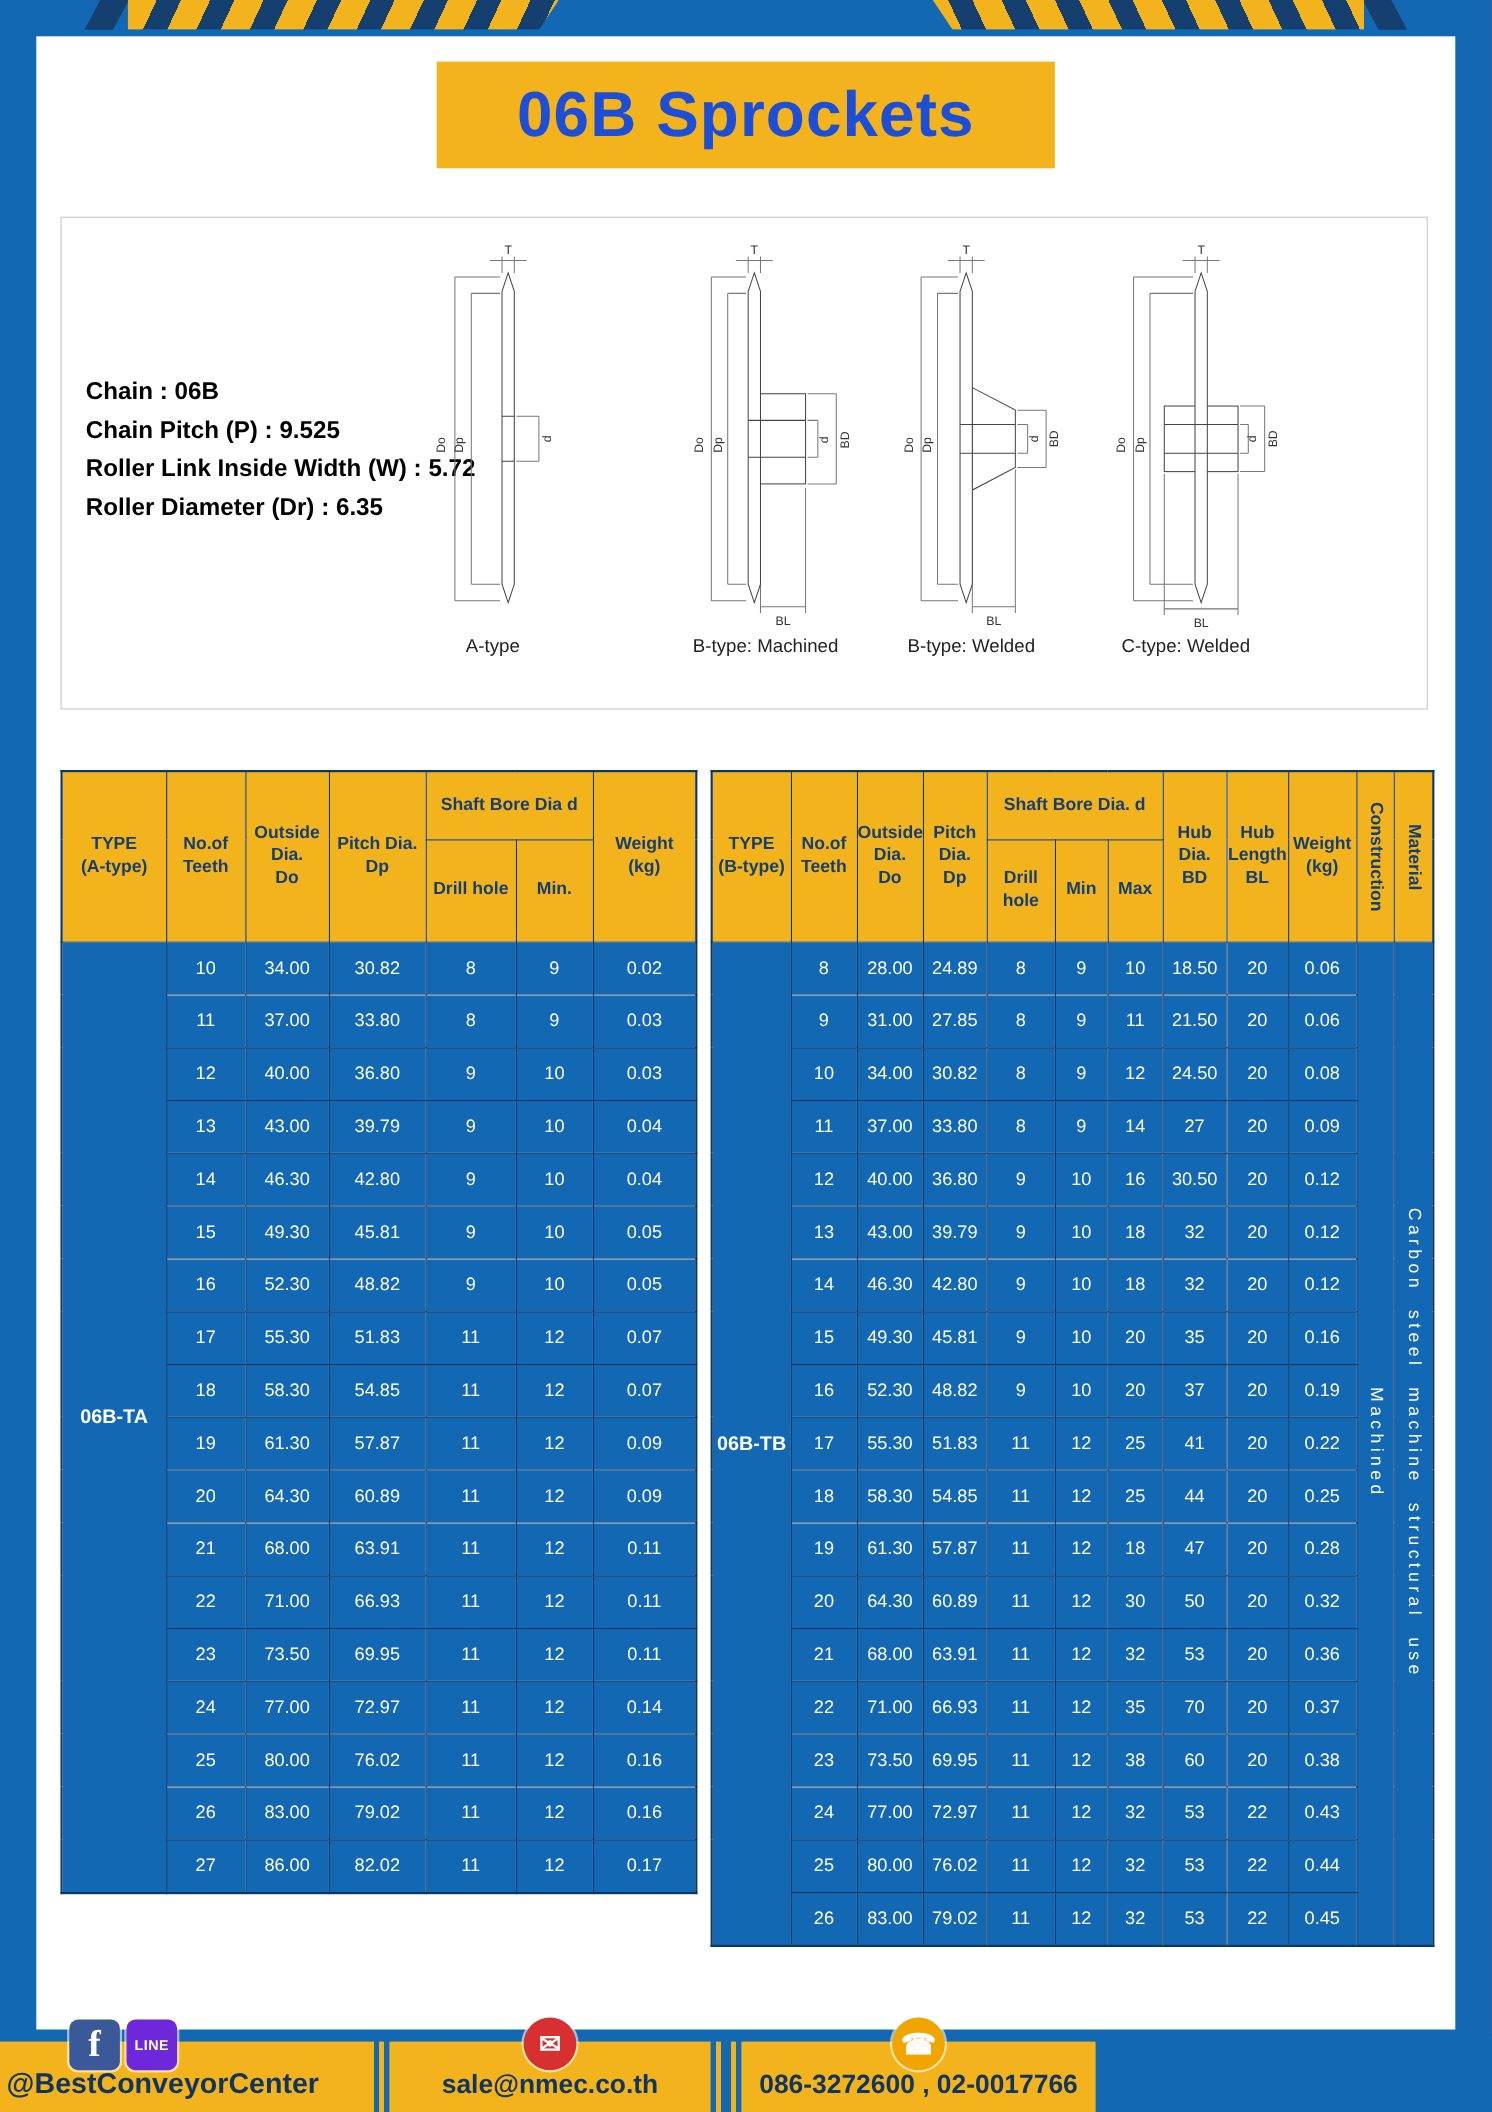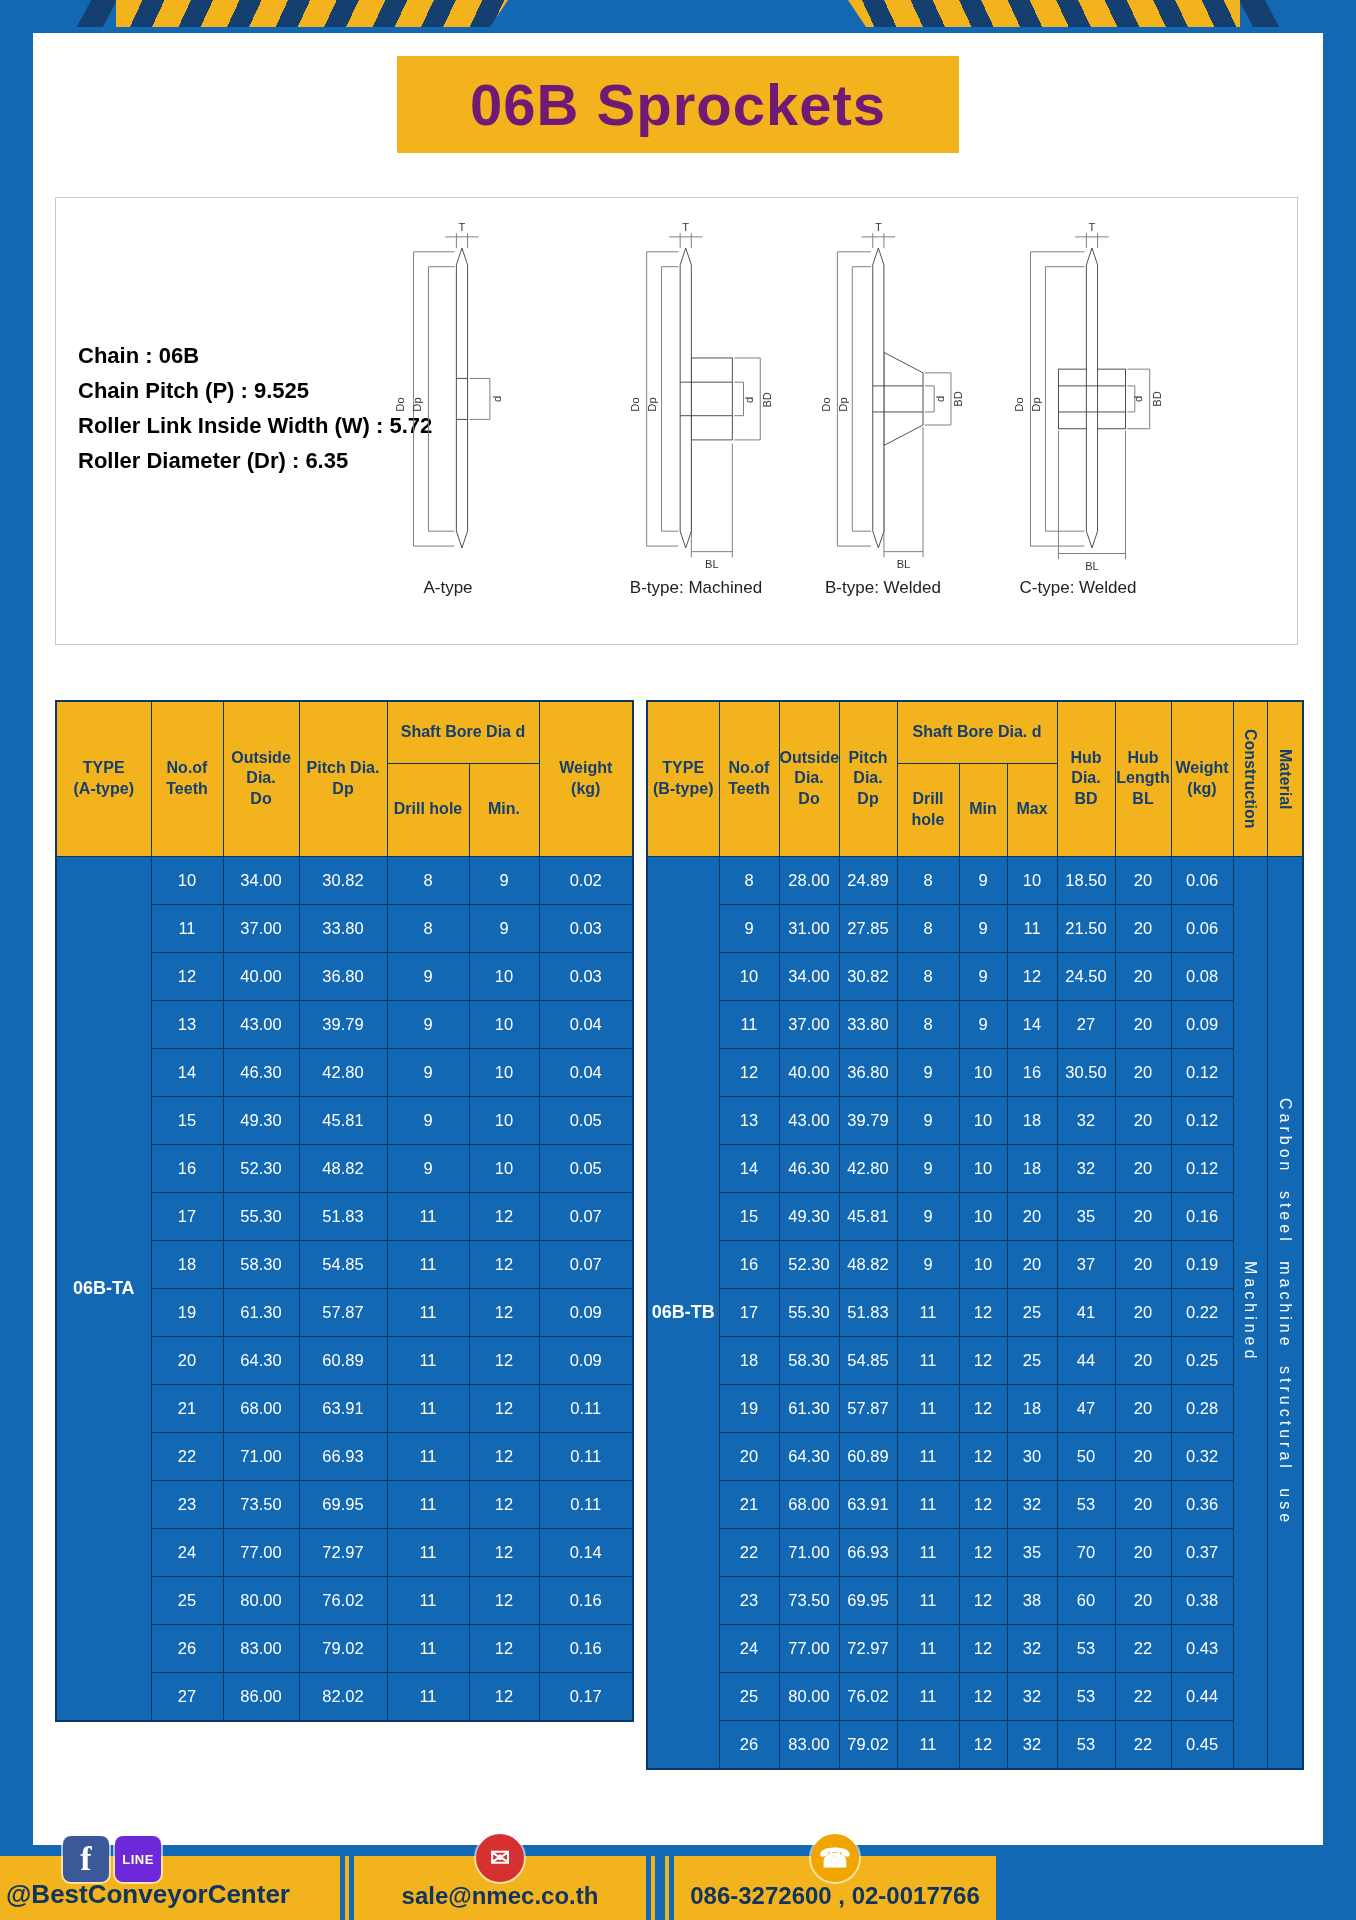--- a/index.html
+++ b/index.html
@@ -13,21 +13,21 @@
           background:repeating-linear-gradient(115deg,#f2b31c 0 24px,#143f6f 24px 44px);}
   .stripe.left{left:116px;width:392px;clip-path:polygon(0 0,100% 0,calc(100% - 18px) 100%,0 100%);}
   .stripe.right{right:116px;width:392px;clip-path:polygon(0 0,100% 0,100% 100%,18px 100%);
           background:repeating-linear-gradient(65deg,#f2b31c 0 24px,#143f6f 24px 44px);}
   .stripe-cap{position:absolute;top:0;width:26px;height:27px;background:#143f6f;}
   .stripe-cap.left{left:84px;transform:skewX(-28deg);}
   .stripe-cap.right{right:84px;transform:skewX(28deg);}
 
   .title-banner{position:absolute;top:56px;left:50%;transform:translateX(-50%);
         width:562px;height:97px;background:#f2b31c;display:flex;align-items:center;justify-content:center;}
-  .title-banner h1{margin:0;font-size:58px;font-weight:800;color:#701a75;letter-spacing:1px;}
+  .title-banner h1{margin:0;font-size:58px;font-weight:800;color:#1d4ed8;letter-spacing:1px;}
 
   
   .diagram-panel{position:absolute;left:55px;top:197px;width:1243px;height:448px;
         background:#fff;border:1px solid #c8c8c8;box-sizing:border-box;}
   .watermark{position:absolute;left:400px;top:26px;width:760px;text-align:center;
         color:rgba(244,171,35,0.30);font-weight:800;pointer-events:none;line-height:62px;
         font-size:68px;letter-spacing:18px;}
   .specs{position:absolute;left:22px;top:140px;font-size:22px;font-weight:bold;
         color:#000000;line-height:35px;white-space:nowrap;}
   .diagram{position:absolute;top:24px;width:190px;}

